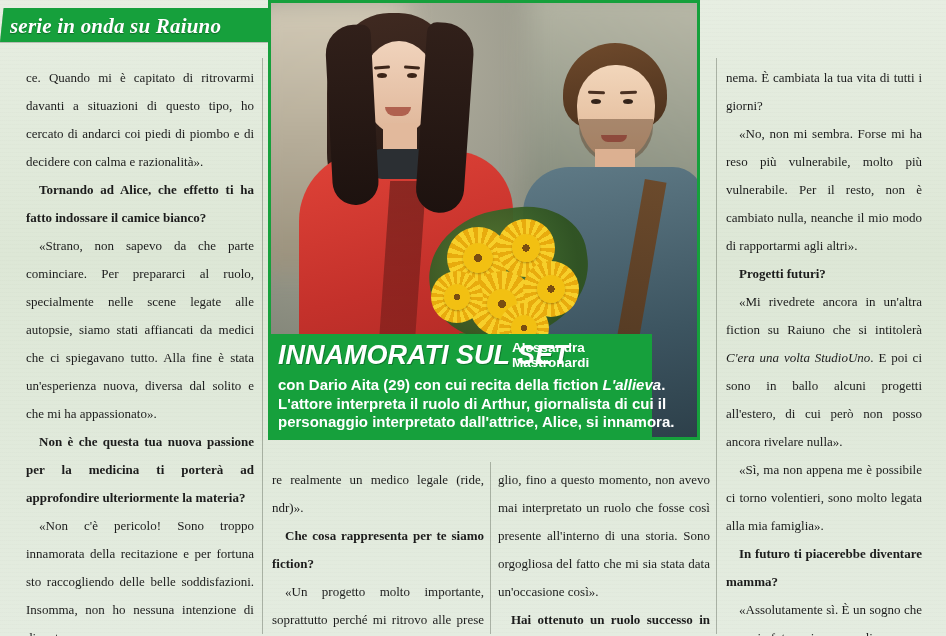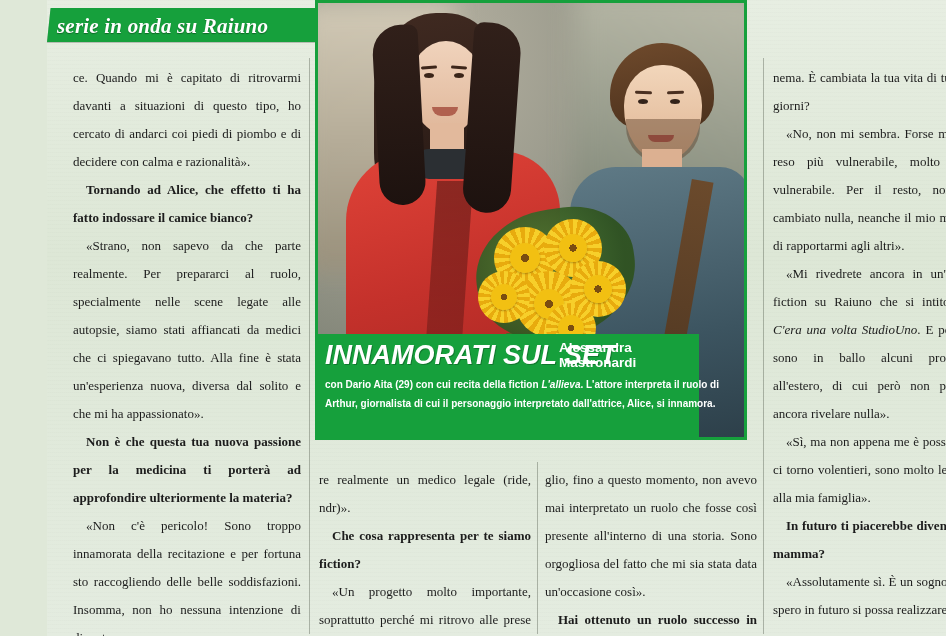--- a/index.html
+++ b/index.html
@@ -13,21 +13,20 @@
     font-family: "Liberation Serif", serif;
     overflow: hidden;
     position: relative;
   }
   .page {
     position: absolute;
     inset: 0;
     background:
       repeating-linear-gradient(0deg, rgba(255,255,255,0.0) 0px, rgba(255,255,255,0.0) 3px, rgba(0,0,0,0.012) 3px, rgba(0,0,0,0.012) 4px),
       linear-gradient(180deg, #e7eee2 0%, #dde7d6 40%, #e4ece0 100%);
-    margin-left: 47px;
   }
 
   
   .banner {
     position: absolute;
     left: 0;
     top: 8px;
     width: 268px;
     height: 34px;
     background: #16a03c;
@@ -375,21 +374,21 @@
     color: #ffffff;
     text-align: left;
   }
   .cap-body {
     position: absolute;
     left: 10px;
     top: 42px;
     width: 412px;
     font-family: "Liberation Sans", sans-serif;
     font-weight: bold;
-    font-size: 10px;
+    font-size: 15px;
     line-height: 18.6px;
     color: #ffffff;
     text-align: left;
   }
   .cap-body .it { font-style: italic; }
 
   
   .rule {
     position: absolute;
     width: 1px;
@@ -460,39 +459,40 @@
     <div class="cap-body">
       <span>con </span><span style="font-weight:bold">Dario Aita</span><span> (29) con cui recita della fiction </span><span class="it">L'allieva</span><span>.</span>
       <span>L'attore interpreta il ruolo di Arthur, giornalista di cui il</span>
       <span>personaggio interpretato dall'attrice, Alice, si innamora.</span>
     </div>
   </div>
 
   <div class="col" id="col1">
     <p class="noind">ce. Quando mi è capitato di ritrovarmi davanti a situazioni di questo tipo, ho cercato di andarci coi piedi di piombo e di decidere con calma e razionalità».</p>
     <p class="bold">Tornando ad Alice, che effetto ti ha fatto indossare il camice bianco?</p>
-    <p class="q">«Strano, non sapevo da che parte realmente. Per prepararci al ruolo, specialmente nelle scene legate alle autopsie, siamo stati affiancati da medici che ci spiegavano tutto. Alla fine è stata un'esperienza nuova, diversa dal solito e che mi ha appassionato».</p>
+    <p class="q">«Strano, non sapevo da che parte cominciare. Per prepararci al ruolo, specialmente nelle scene legate alle autopsie, siamo stati affiancati da medici che ci spiegavano tutto. Alla fine è stata un'esperienza nuova, diversa dal solito e che mi ha appassionato».</p>
     <p class="bold">Non è che questa tua nuova passione per la medicina ti porterà ad approfondire ulteriormente la materia?</p>
     <p class="q">«Non c'è pericolo! Sono troppo innamorata della recitazione e per fortuna sto raccogliendo delle belle soddisfazioni. Insomma, non ho nessuna intenzione di diventa-</p>
   </div>
 
   <div class="col" id="col2a">
     <p class="noind">re realmente un medico legale (ride, ndr)».</p>
     <p class="bold">Che cosa rappresenta per te siamo fiction?</p>
     <p class="q">«Un progetto molto importante, soprattutto perché mi ritrovo alle prese con un personaggio di primo bianco. O me-</p>
   </div>
 
   <div class="col" id="col3a">
     <p class="noind">glio, fino a questo momento, non avevo mai interpretato un ruolo che fosse così presente all'interno di una storia. Sono orgogliosa del fatto che mi sia stata data un'occasione così».</p>
     <p class="bold">Hai ottenuto un ruolo successo in televisione e al ci-</p>
   </div>
 
   <div class="col" id="col4">
     <p class="noind">nema. È cambiata la tua vita di tutti i giorni?</p>
     <p class="q">«No, non mi sembra. Forse mi ha reso più vulnerabile, molto più vulnerabile. Per il resto, non è cambiato nulla, neanche il mio modo di rapportarmi agli altri».</p>
+    <p class="bold">Progetti futuri?</p>
     <p class="q">«Mi rivedrete ancora in un'altra fiction su Raiuno che si intitolerà <span class="it">C'era una volta StudioUno</span>. E poi ci sono in ballo alcuni progetti all'estero, di cui però non posso ancora rivelare nulla».</p>
     <p class="q">«Sì, ma non appena me è possibile ci torno volentieri, sono molto legata alla mia famiglia».</p>
     <p class="bold">In futuro ti piacerebbe diventare mamma?</p>
     <p class="q">«Assolutamente sì. È un sogno che spero in futuro si possa realizzare».</p>
   </div>
 
   <div class="rule" style="left:262px; top:58px; height:576px;"></div>
   <div class="rule" style="left:490px; top:462px; height:172px;"></div>
   <div class="rule" style="left:716px; top:58px; height:576px;"></div>
 

